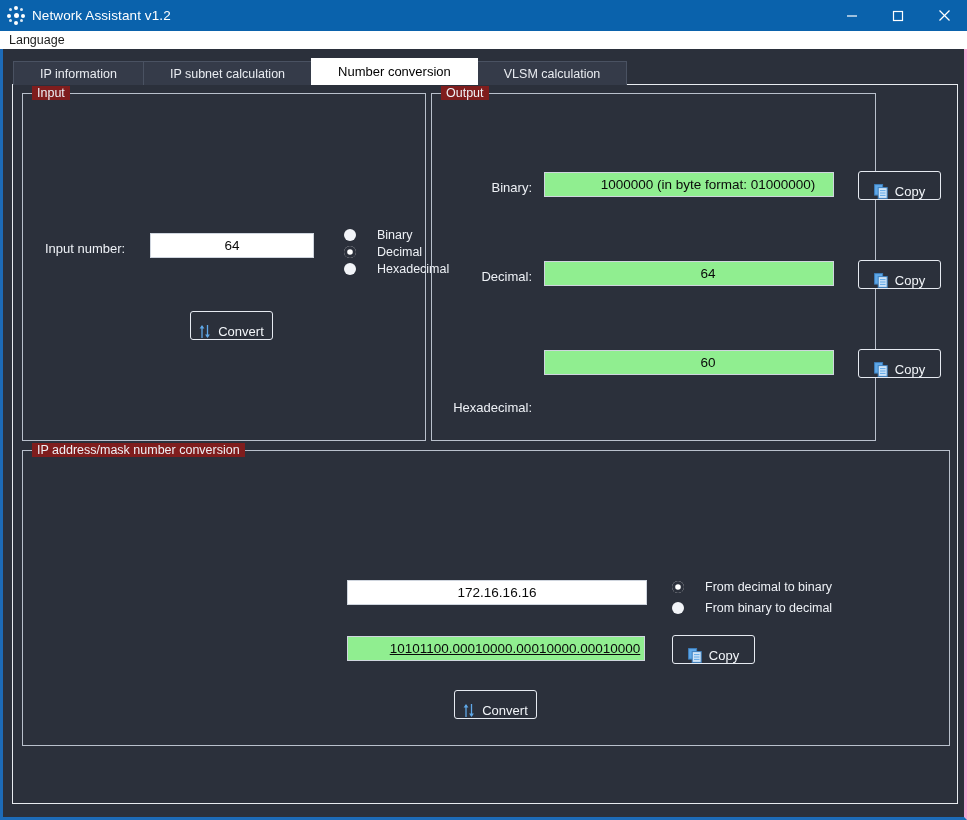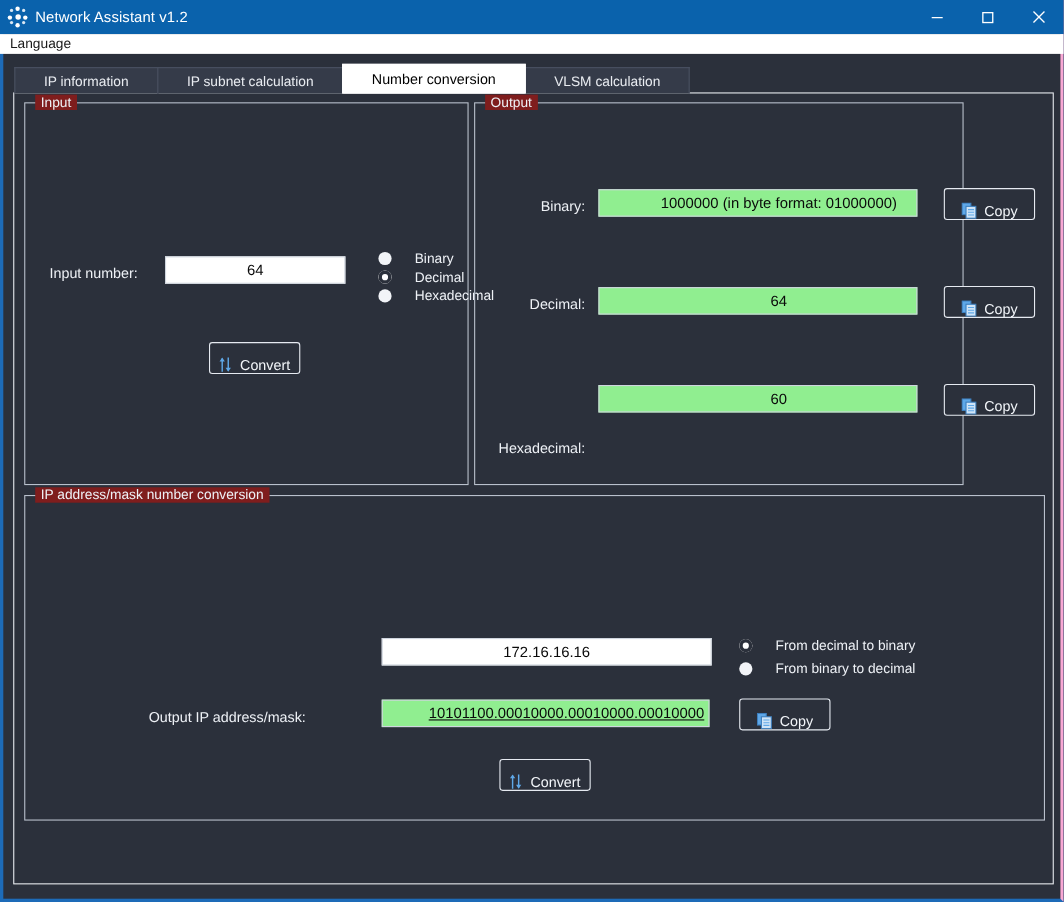--- a/index.html
+++ b/index.html
@@ -359,21 +359,20 @@
         <div class="radio checked" style="margin-bottom:4px;">
           <span class="dot"></span>
           <span class="rlbl">From decimal to binary</span>
         </div>
         <div class="radio">
           <span class="dot"></span>
           <span class="rlbl">From binary to decimal</span>
         </div>
       </div>
 
-      <div class="lbl right" style="left:40px; top:193px; width:215px;">Output IP address/mask:</div>
       <div class="field green" style="left:324px; top:185px; width:298px; height:25px;text-decoration:underline;">10101100.00010000.00010000.00010000</div>
 
       <div class="btn" style="left:649px; top:184px; width:83px; height:29px;">
         <span class="ico">
           <svg width="14" height="15" viewBox="0 0 14 15">
             <rect x="0.6" y="0.6" width="8" height="10.5" fill="#5fa8e8" stroke="#3d7fbe" stroke-width="1"></rect>
             <rect x="4.2" y="3.6" width="9" height="10.8" fill="#cfe4f7" stroke="#3d7fbe" stroke-width="1"></rect>
             <line x1="6" y1="6.6" x2="11.5" y2="6.6" stroke="#5fa8e8" stroke-width="1"></line>
             <line x1="6" y1="9" x2="11.5" y2="9" stroke="#5fa8e8" stroke-width="1"></line>
             <line x1="6" y1="11.4" x2="11.5" y2="11.4" stroke="#5fa8e8" stroke-width="1"></line>

